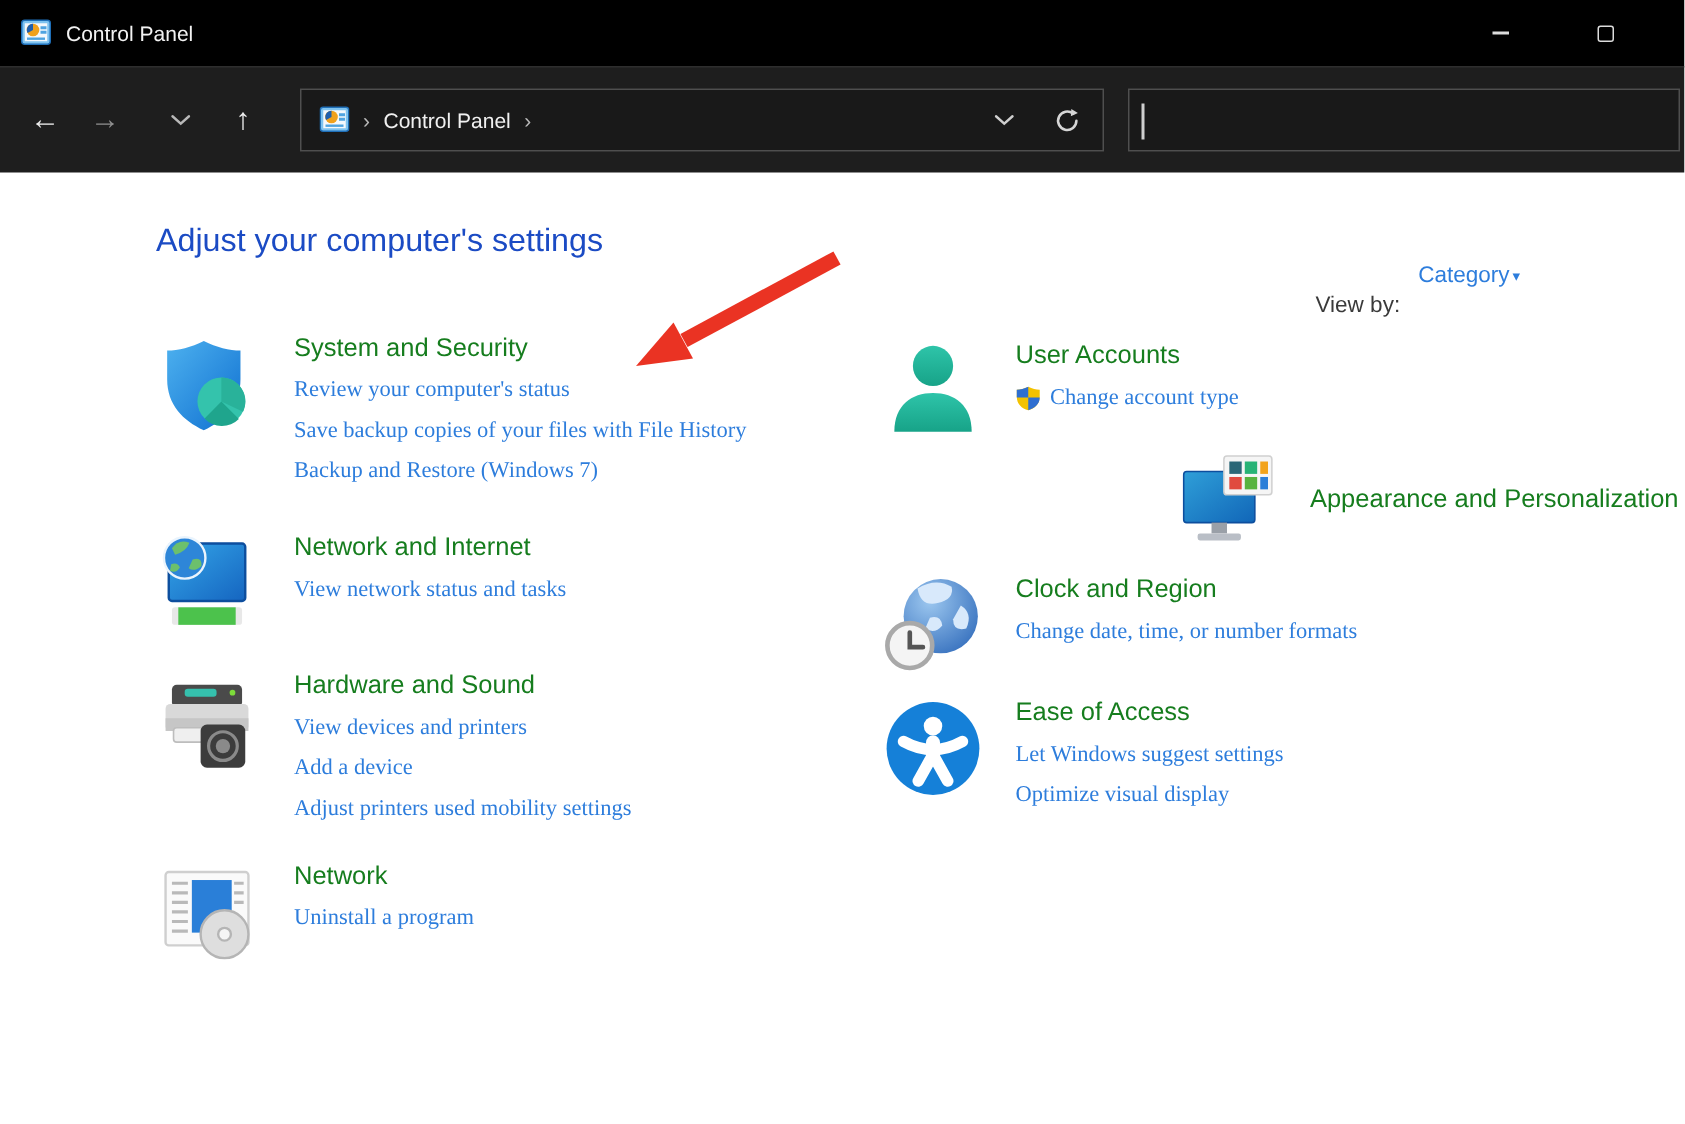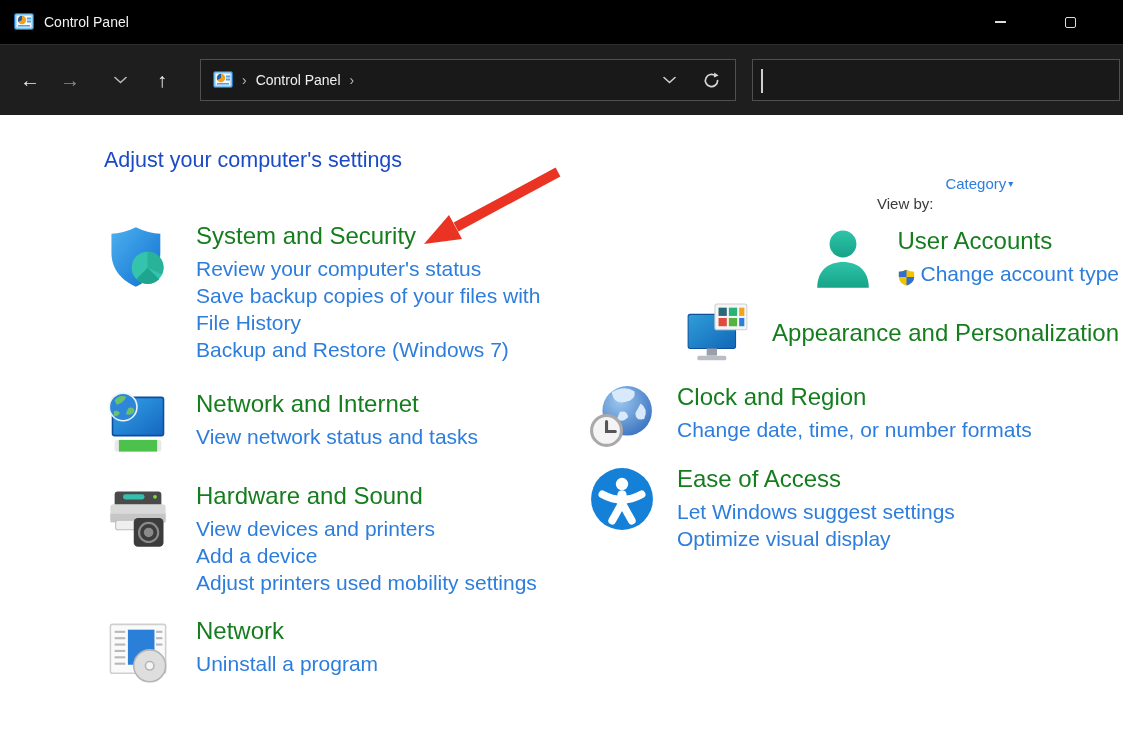--- a/index.html
+++ b/index.html
@@ -53,34 +53,34 @@
   .view-caret { font-size:10px; }
 
   .col { position:absolute; }
   .col-left { left:104px; top:221px; width:448px; }
   .col-right { left:589px; top:226px; width:530px; }
 
   .block { display:flex; }
   .col-left .block:nth-child(1){ margin-bottom:26px; }
   .col-left .block:nth-child(2){ margin-bottom:22px; }
   .col-left .block:nth-child(3){ margin-bottom:20px; }
-  .col-right .block:nth-child(1){ margin-bottom:8px;justify-content:flex-end; }
+  .col-right .block:nth-child(1){ margin-bottom:8px; }
   .col-right .block:nth-child(2){ margin-bottom:14px; }
   .col-right .block:nth-child(3){ margin-bottom:14px; }
   .icon-cell { flex:none; width:92px; padding-top:2px; cursor:pointer; }
   .col-right .icon-cell { width:88px; }
   .icon-cell svg { width:68px; height:68px; display:block; }
   .col-right .icon-cell svg { width:66px; height:66px; }
   .block.no-links { align-items:center;justify-content:flex-end; }
   .block.no-links .icon-cell { padding-top:0; }
   .text-cell { min-width:0; }
-  .cat-title { font-size:24px; font-weight:400; color:var(--title_green,#167d1e);
+  .cat-title { font-size:17px; font-weight:400; color:var(--title_green,#167d1e);
                margin:1px 0 5px; cursor:pointer; }
-  .cat-link { display:flex; align-items:center; gap:6px; font-size:21px; line-height:27px;
-              color:var(--link_blue,#2d7ddc); cursor:pointer; }
+  .cat-link { display:flex; align-items:center; gap:6px; font-size:15px; line-height:27px;
+              color:var(--link_blue,#2d7ddc); cursor:pointer;font-family:Liberation Serif, serif; }
   .cat-link .lnk-txt { display:inline; }
   .uac { flex:none; width:17px; height:17px; }
 
   .annotation-arrow { position:absolute; left:400px; top:155px; width:180px; height:110px;
                       pointer-events:none; z-index:5; }
 </style>
 </head>
 <body>
 
 <div class="titlebar">

